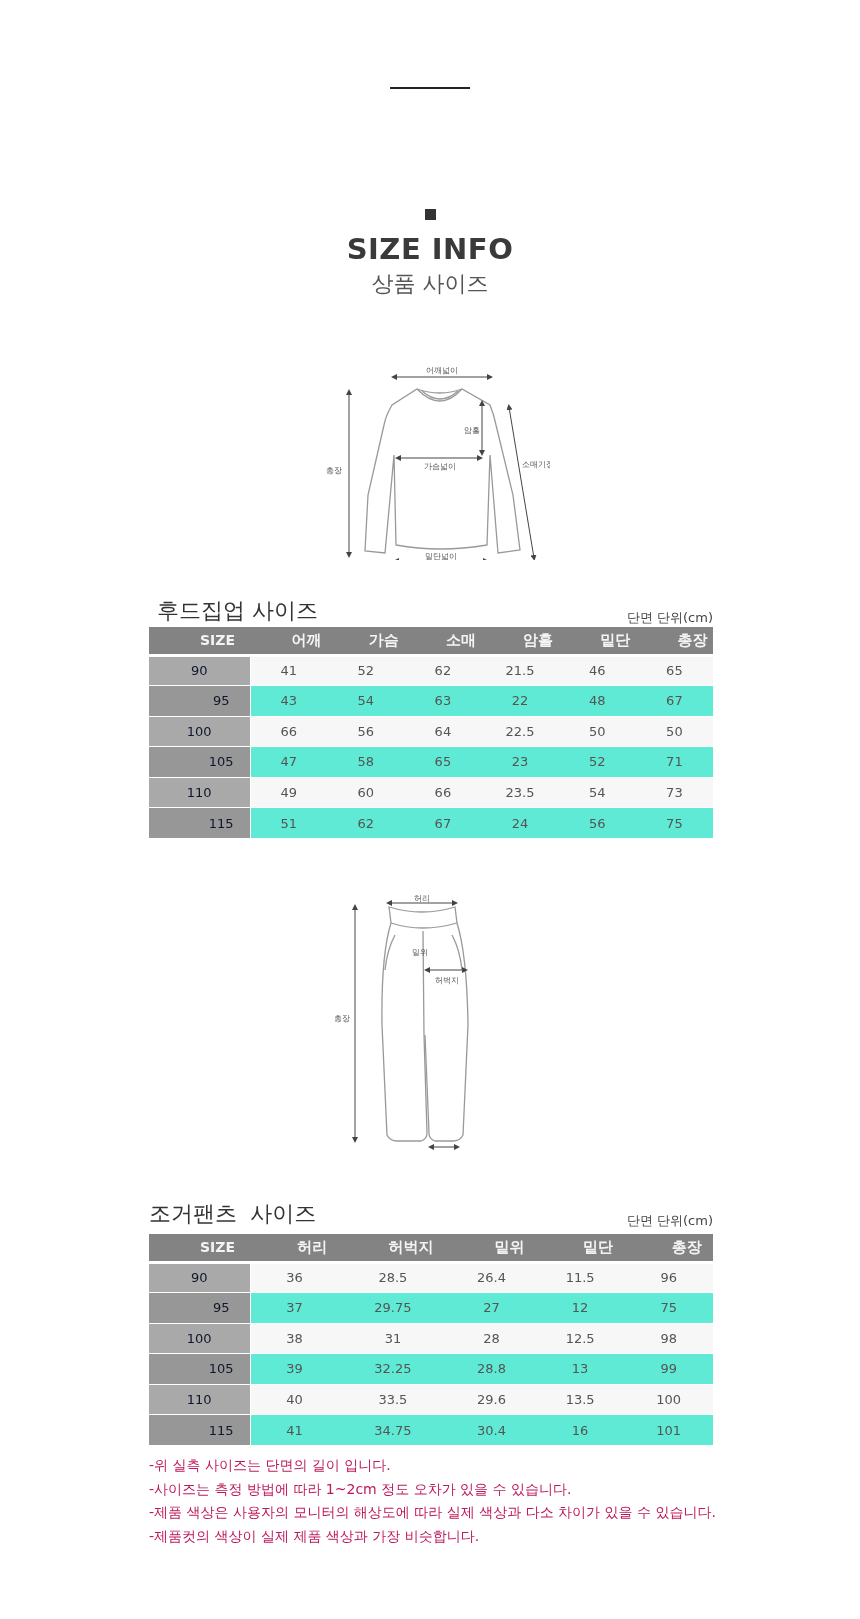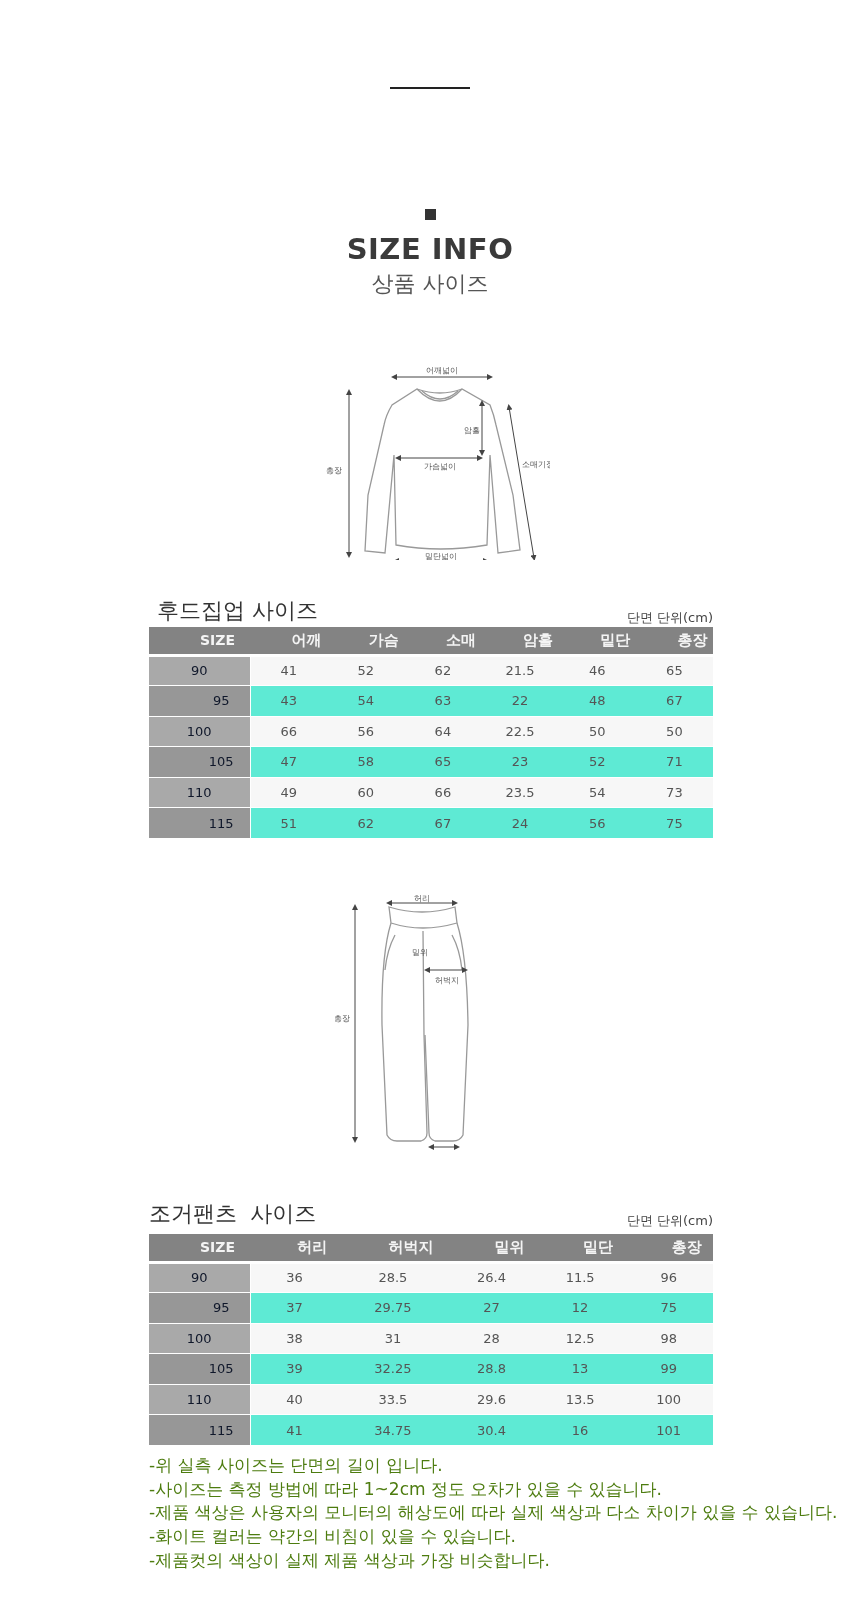--- a/index.html
+++ b/index.html
@@ -91,22 +91,22 @@
       width: 101px;
       border-right: 1px solid #fff;
     }
     table.size-table tr.odd td.size-cell { background: #a9a9a9; }
     table.size-table tr.even td.size-cell { background: #979797; padding-left: 44px; }
     table.size-table tr.header-row th { border-bottom: 3px solid #fff; padding-left: 36px; }
     .notes {
       position: absolute;
       left: 149px; top: 1454px;
       list-style: none;
-      font-size: 17px;
-      color: #4d7c0f;
+      font-size: 14px;
+      color: #be185d;
     }
     .notes li {
       height: 23.7px;
       line-height: 23.7px;
     }
   </style>
 </head>
 <body>
 
 <div class="top-rule"></div>
@@ -309,15 +309,14 @@
     <td>16</td>
     <td>101</td>
   </tr>
 </tbody>
   </table>
 
 <ul class="notes">
   <li>-위 실측 사이즈는 단면의 길이 입니다.</li>
   <li>-사이즈는 측정 방법에 따라 1~2cm 정도 오차가 있을 수 있습니다.</li>
   <li>-제품 색상은 사용자의 모니터의 해상도에 따라 실제 색상과 다소 차이가 있을 수 있습니다.</li>
-  <li>-화이트 컬러는 약간의 비침이 있을 수 있습니다.</li>
   <li>-제품컷의 색상이 실제 제품 색상과 가장 비슷합니다.</li>
 </ul>
 
 </body></html>

